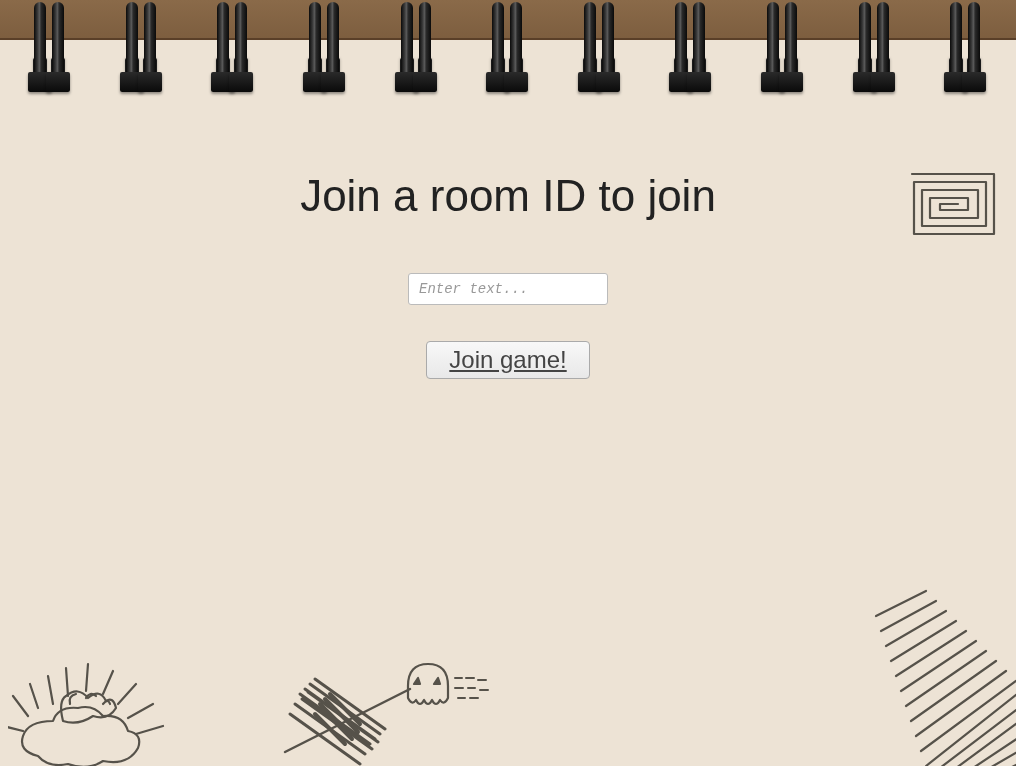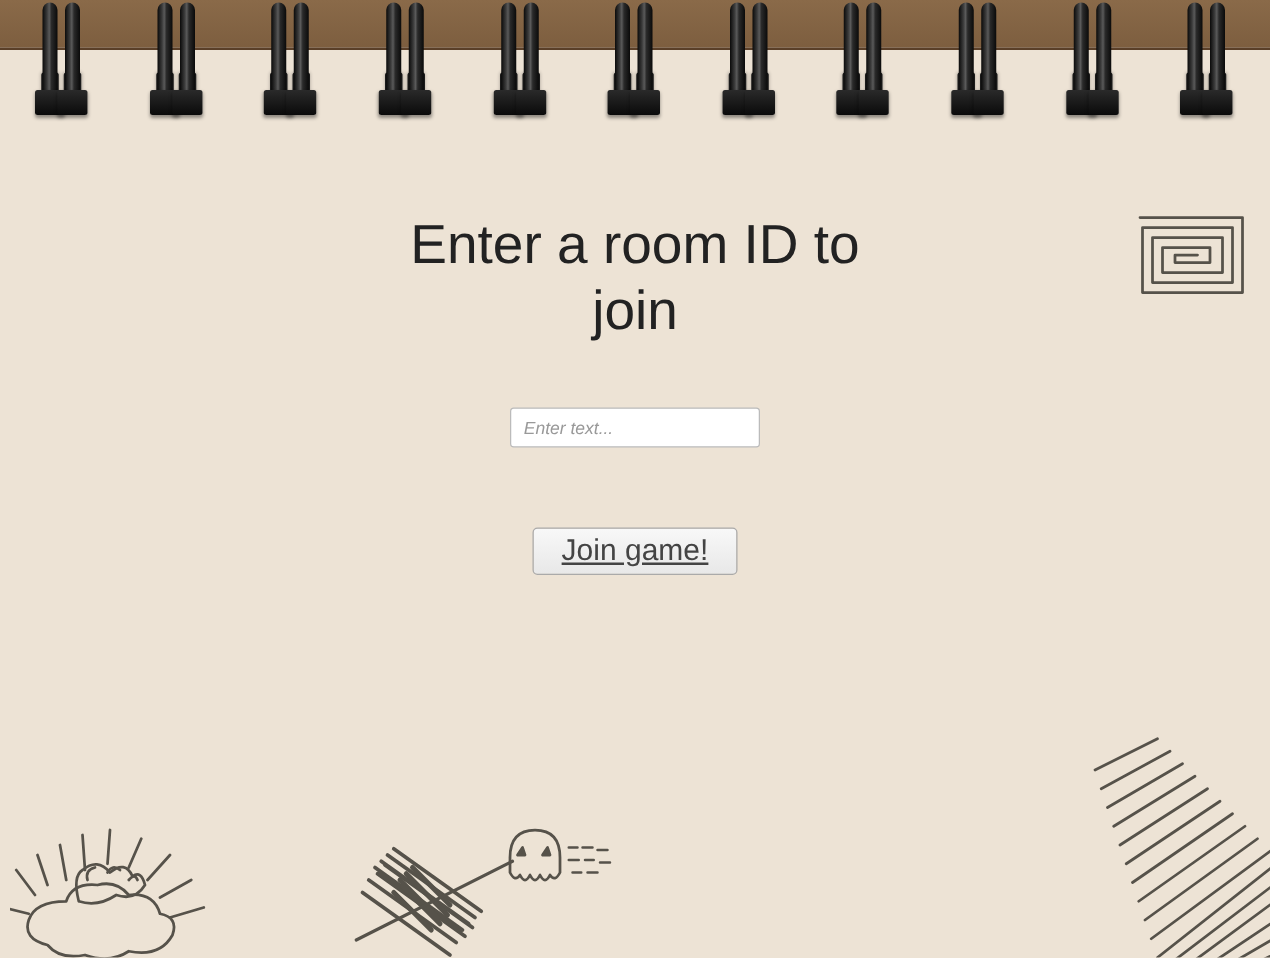--- a/index.html
+++ b/index.html
@@ -84,22 +84,22 @@
     .input-field {
       width: 200px;
       height: 32px;
       padding: 4px 10px;
       font-size: 14px;
       font-style: italic;
       color: #888;
       border: 1px solid #bbb;
       border-radius: 3px;
       background: #fff;
-      margin-bottom: 64px;
-      font-family: Liberation Sans, sans-serif;
+      margin-bottom: 36px;
+      font-family: Liberation Mono, monospace;
     }
     .input-field::placeholder { color: #999; font-style: italic; }
     .join-btn {
       padding: 4px 22px;
       font-size: 24px;
       color: #444;
       background: linear-gradient(to bottom, #f8f8f8, #e8e8e8);
       border: 1px solid #aaa;
       border-radius: 4px;
       cursor: pointer;
@@ -182,21 +182,21 @@
     </div>
   <div class="ring-pair">
       <div class="hole left"></div>
       <div class="hole right"></div>
       <div class="ring left"></div>
       <div class="ring right"></div>
     </div>
 </div>
 
 <div class="content">
-  <h1 class="heading">Enter a room ID to join</h1>
+  <h1 class="heading">Join a room ID to join</h1>
   <div>
     <input class="input-field" type="text" placeholder="Enter text..." style="">
   </div>
   <div>
     <button class="join-btn">Join game!</button>
   </div>
 </div>
 
 <div class="doodle doodle-spiral">
   <svg viewBox="0 0 90 72">

